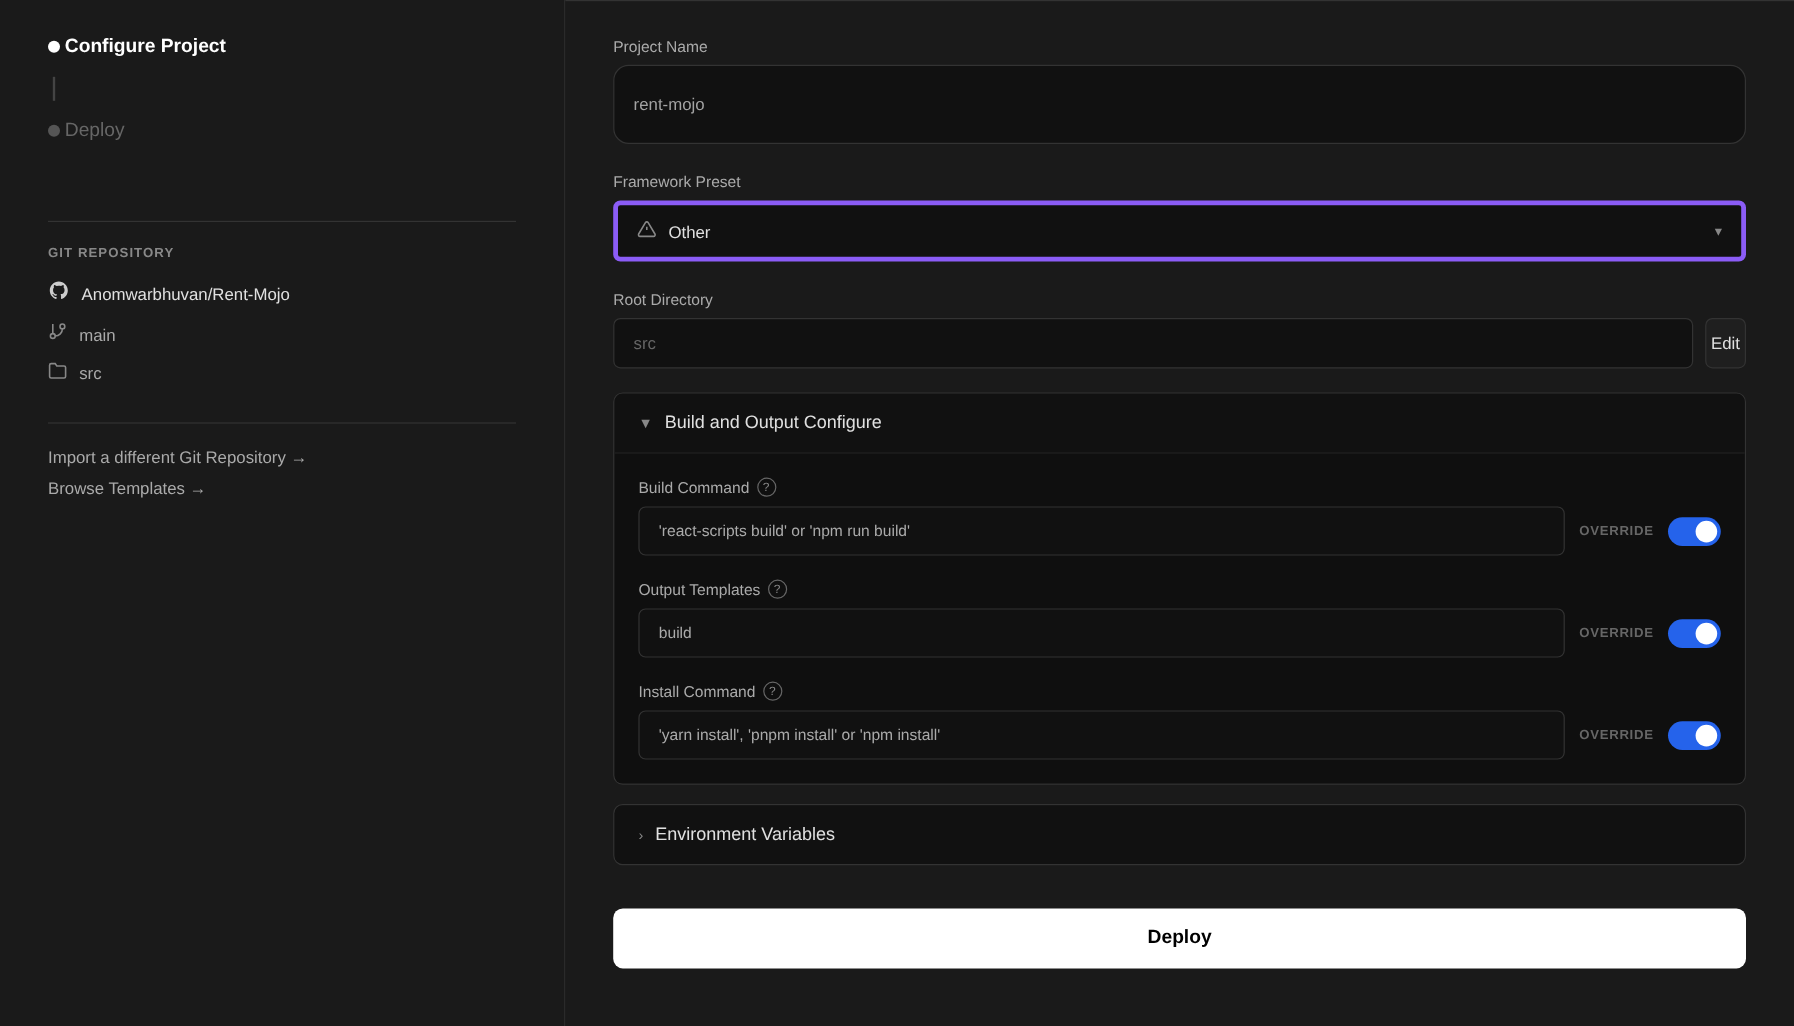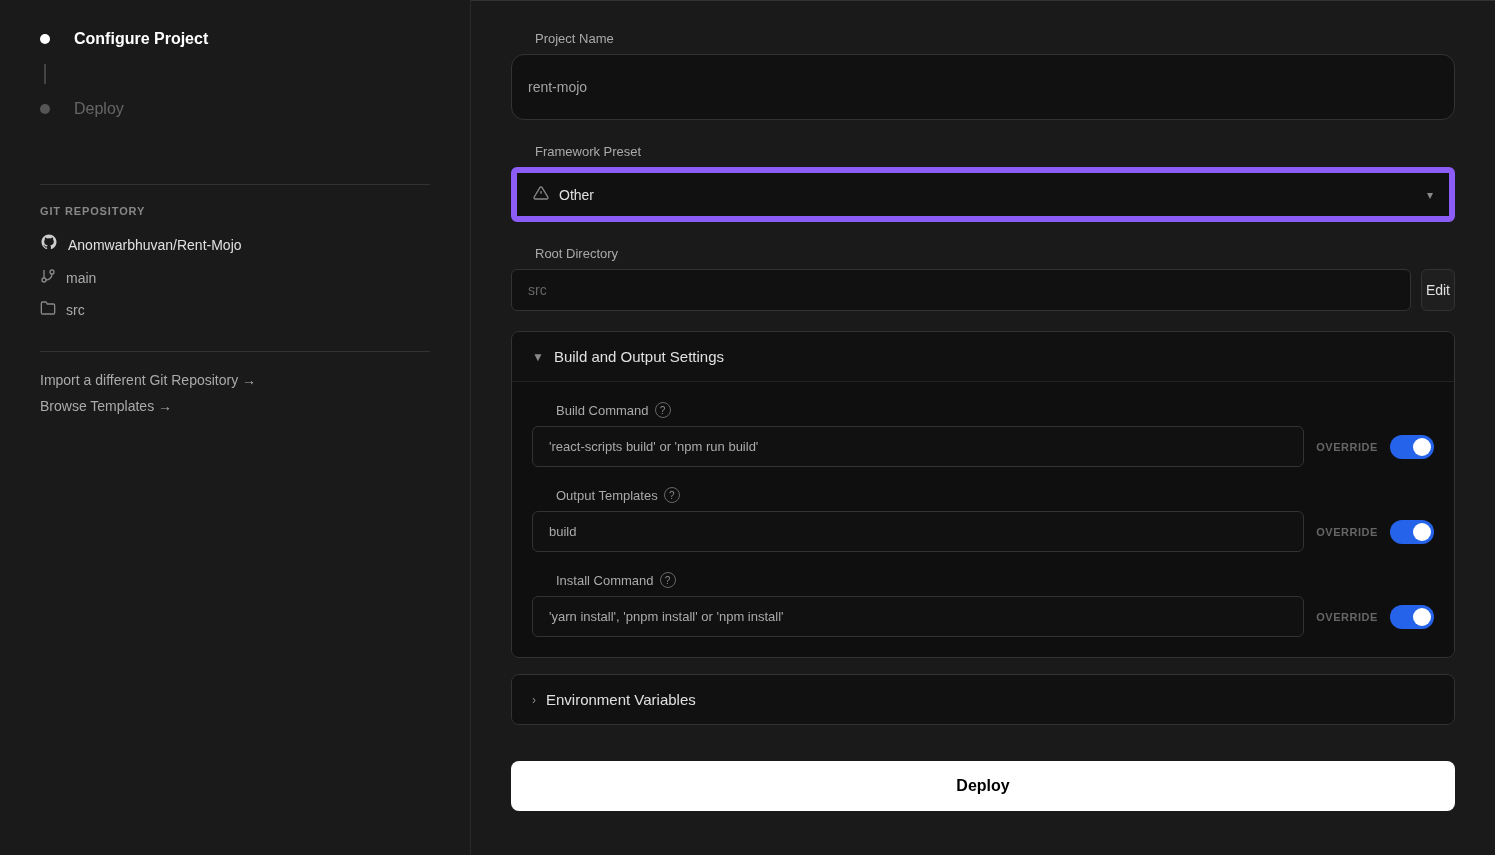--- a/index.html
+++ b/index.html
@@ -23,21 +23,21 @@
       flex-direction: column;
     }
 
     .steps-container {
       margin-bottom: 30px;
     }
 
     .step-item {
       display: flex;
       align-items: center;
-      gap: 24px;
+      gap: 4px;
       margin-bottom: 16px;
     }
 
     .step-dot {
       width: 10px;
       height: 10px;
       border-radius: 50%;
       flex-shrink: 0;
     }
 
@@ -159,21 +159,20 @@
       margin-bottom: 24px;
     }
 
     .field-label {
       font-size: 13px;
       color: #aaa;
       margin-bottom: 8px;
       display: flex;
       align-items: center;
       gap: 6px;
-      margin-left: 24px;
     }
 
     .help-icon {
       display: inline-flex;
       align-items: center;
       justify-content: center;
       width: 16px;
       height: 16px;
       border-radius: 50%;
       border: 1px solid #666;
@@ -195,21 +194,21 @@
 
     .text-input::placeholder {
       color: #555;
     }
 
     
     .select-wrapper {
       position: relative;
       width: 100%;
       background: #111;
-      border: 6px solid #8b5cf6;
+      border: 4px solid #8b5cf6;
       border-radius: 6px;
       padding: 12px 16px;
       display: flex;
       align-items: center;
       gap: 10px;
       cursor: pointer;
     }
 
     .select-value {
       flex: 1;
@@ -458,21 +457,21 @@
       <div class="root-dir-row">
         <input type="text" class="root-dir-input" value="src" readonly="" style="">
         <button class="edit-button">Edit</button>
       </div>
     </div>
 
     
     <div class="collapsible-section">
       <div class="collapsible-header">
         <span class="chevron-icon">▼</span>
-        <span class="collapsible-title">Build and Output Settings</span>
+        <span class="collapsible-title">Build and Output Configure</span>
       </div>
       <div class="collapsible-body">
 
         <div class="sub-field">
           <div class="field-label">
             <span>Build Command</span>
             <span class="help-icon">?</span>
           </div>
           <div class="override-row">
             <input type="text" class="override-input" value="'react-scripts build' or 'npm run build'" style="">

